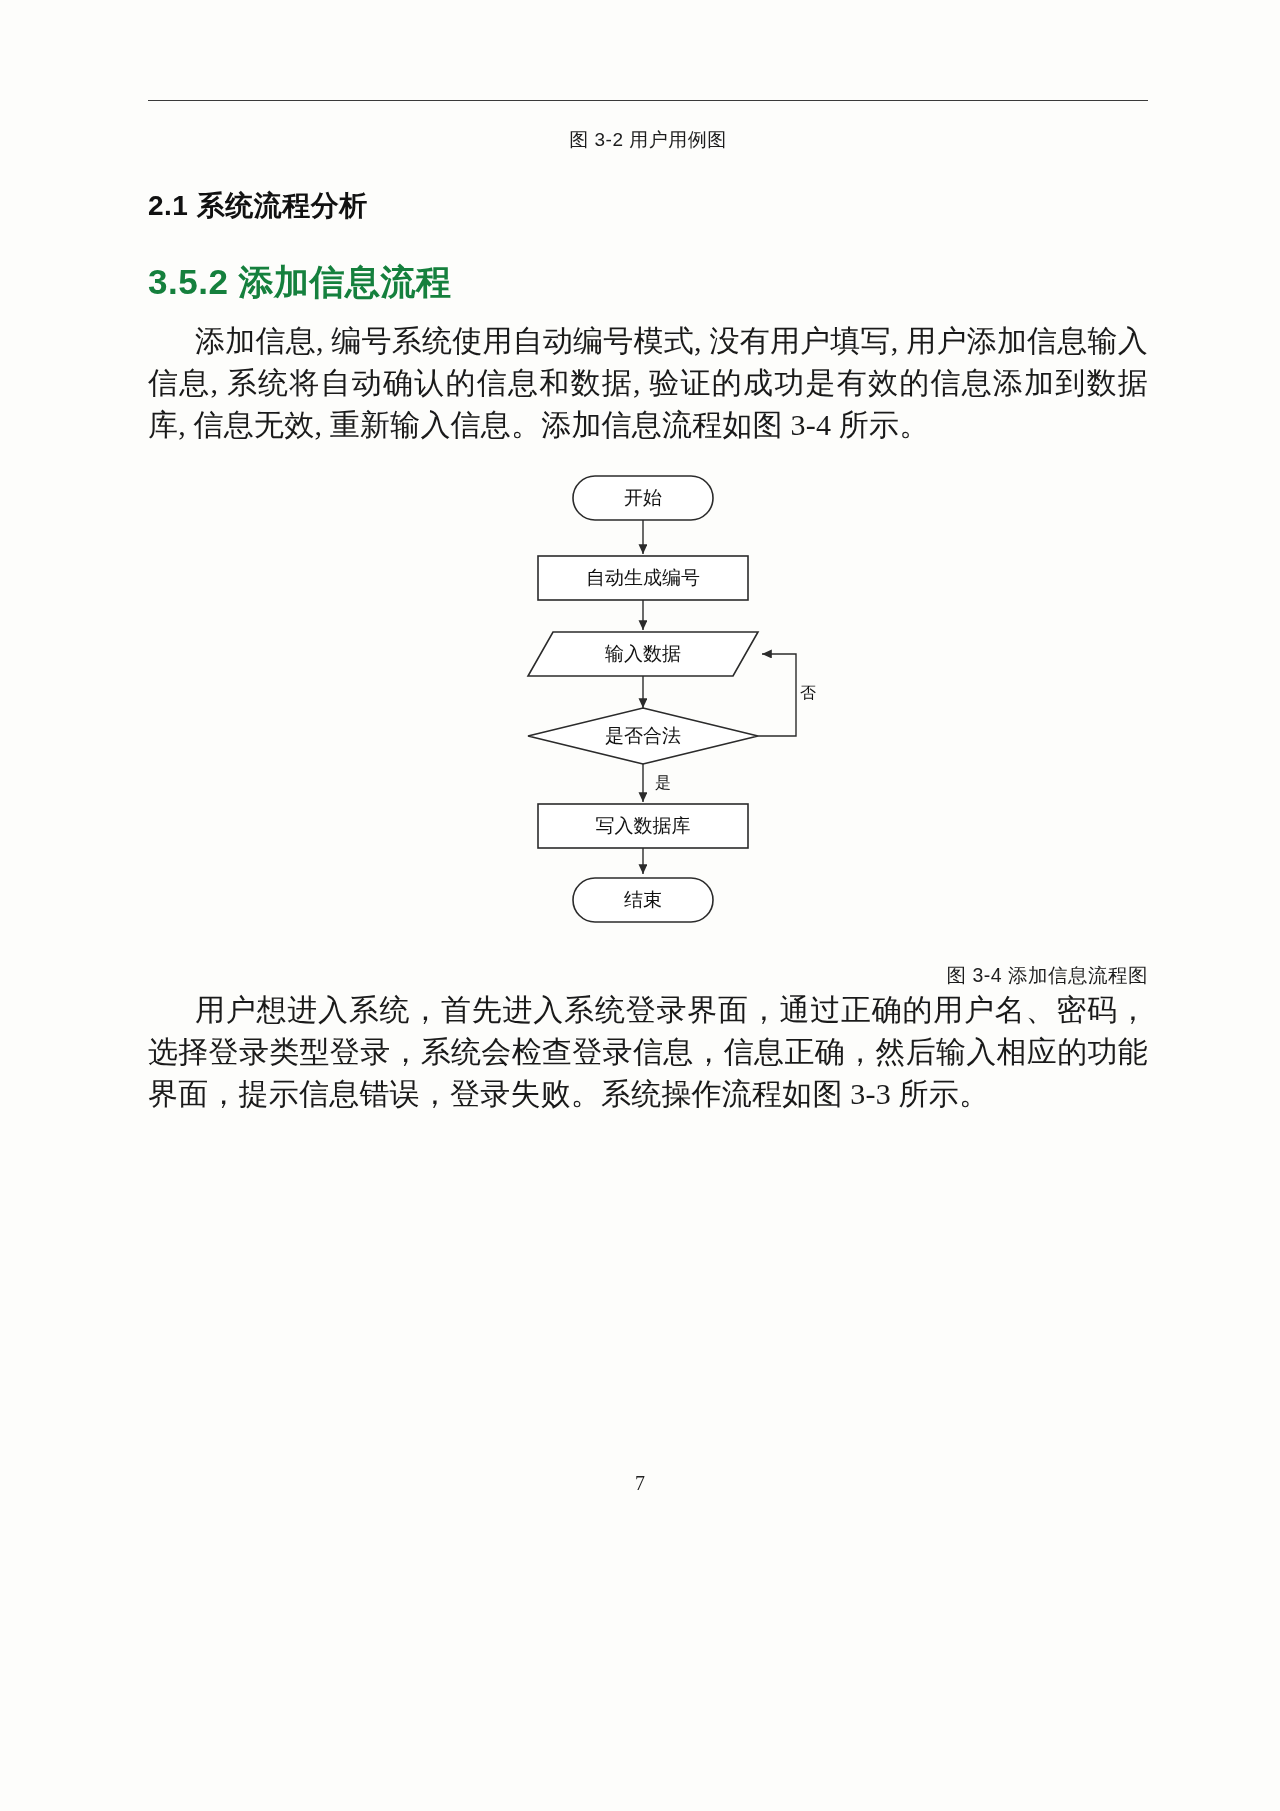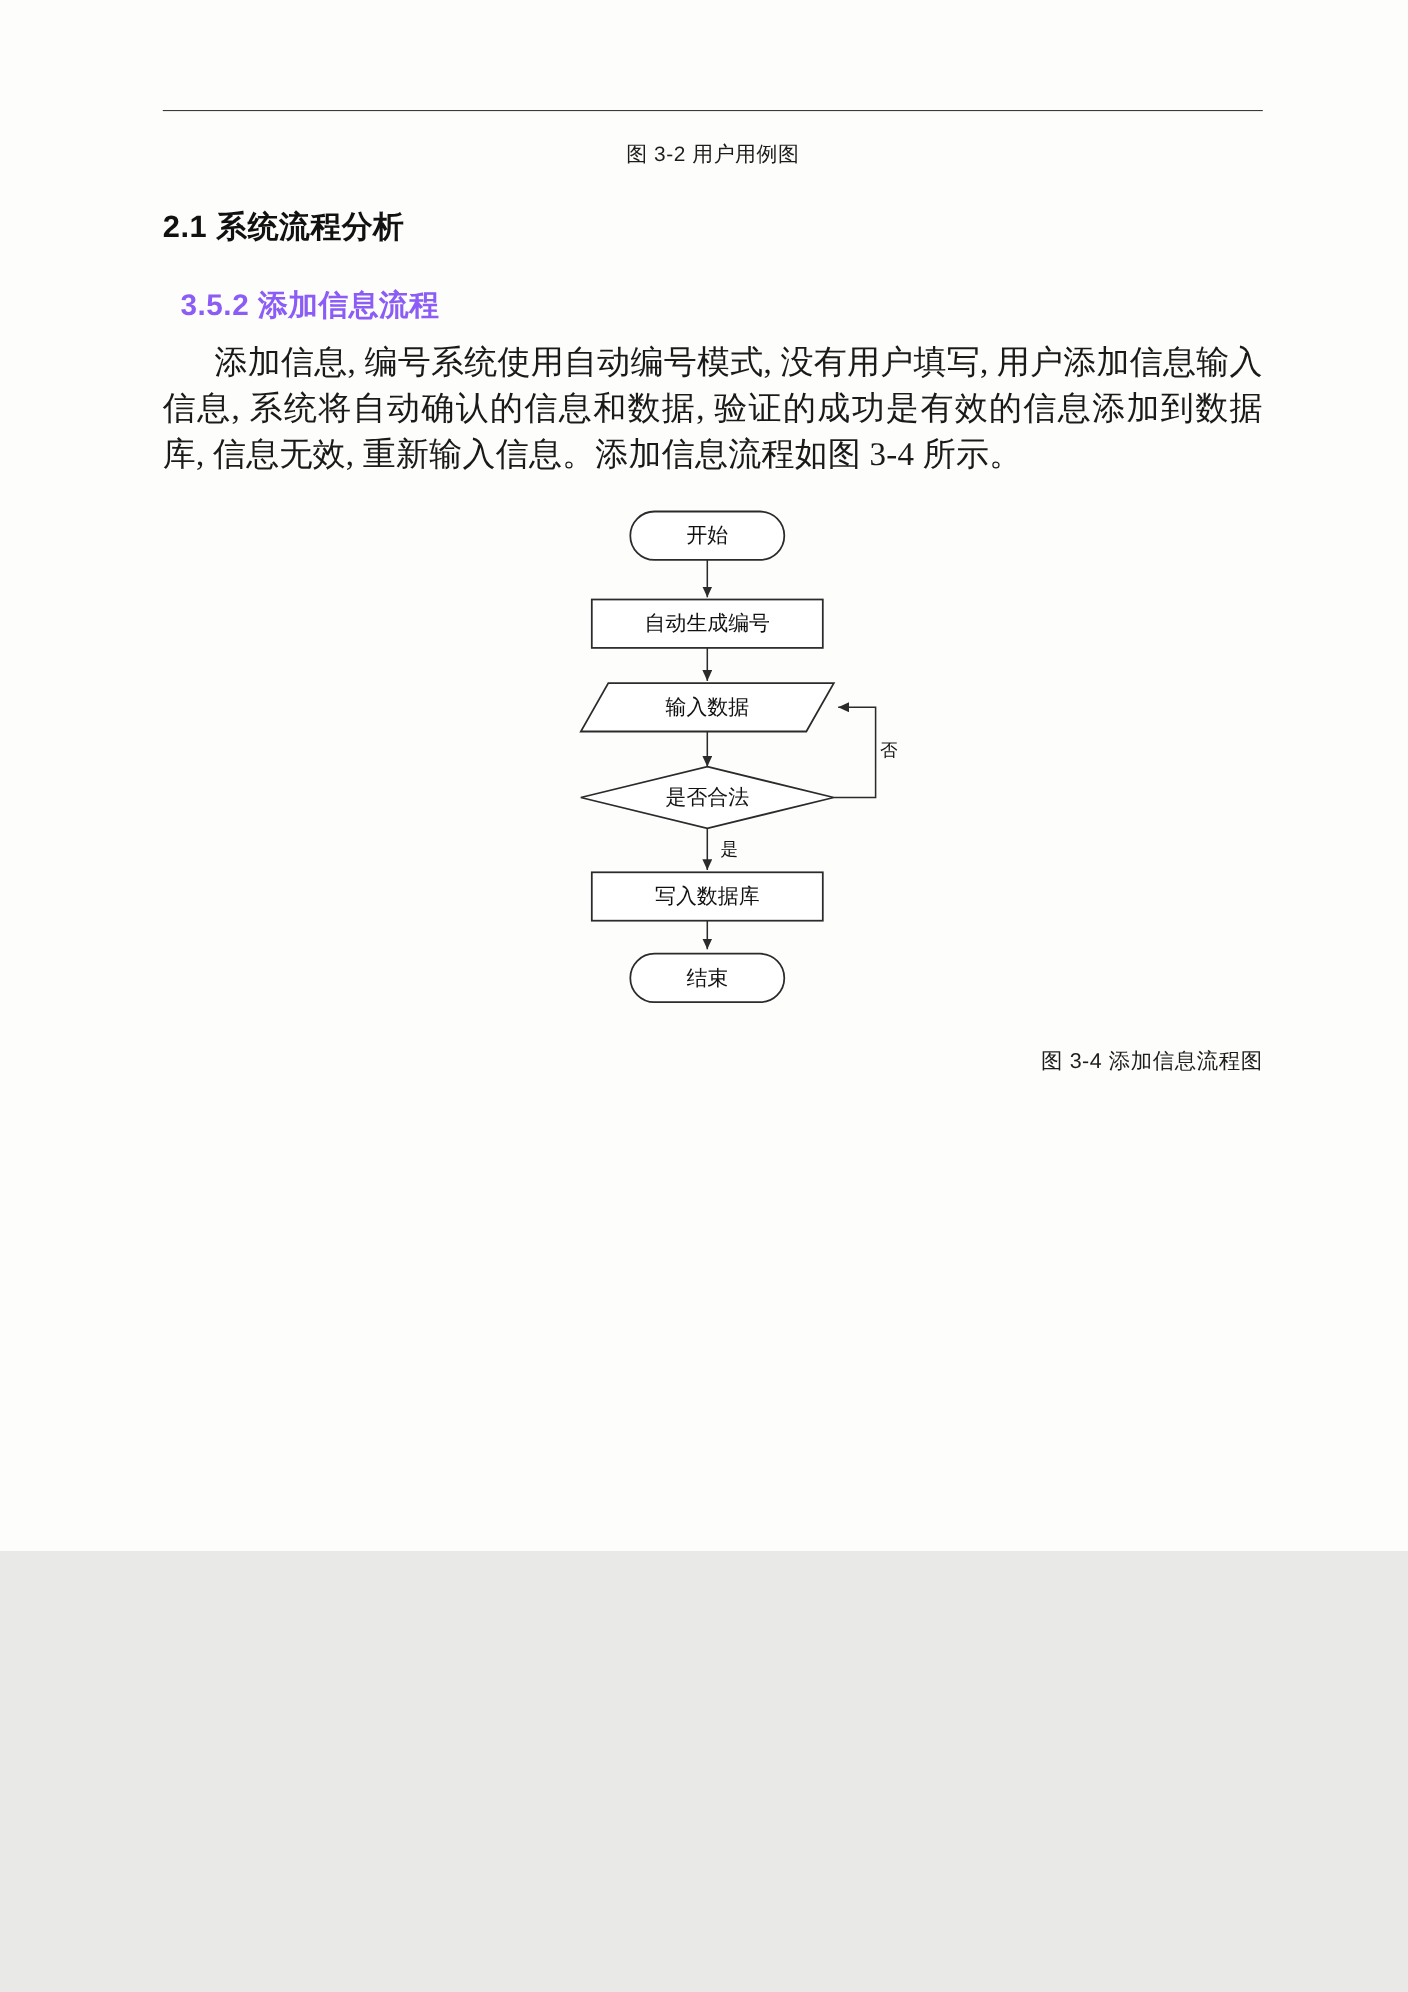--- a/index.html
+++ b/index.html
@@ -6,21 +6,21 @@
     margin: 0;
     padding: 0;
     background: #e9e9e7;
   }
   body {
     font-family: "Liberation Serif", serif;
   }
   .page {
     position: relative;
     width: 1280px;
-    height: 1410px;
+    height: 1811px;
     margin: 0 auto;
     background: #ffffff;
     box-sizing: border-box;
     overflow: hidden;
   }
   .sheet {
     position: absolute;
     left: 0;
     top: 0;
     width: 1280px;
@@ -49,24 +49,24 @@
   h2.heading {
     font-family: "Liberation Sans", sans-serif;
     font-size: 28px;
     font-weight: 600;
     color: #111;
     margin: 0 0 8px 0;
     letter-spacing: 0.5px;
   }
   h3.subheading {
     font-family: "Liberation Sans", sans-serif;
-    font-size: 27px;
+    font-size: 35px;
     font-weight: 600;
-    color: #8b5cf6;
-    margin: 34px 0 14px 16px;
+    color: #15803d;
+    margin: 34px 0 14px 0;
     letter-spacing: 0.5px;
   }
   p.body-text {
     font-family: "Liberation Serif", serif;
     font-size: 30px;
     line-height: 42px;
     color: #1a1a1a;
     margin: 0;
     text-indent: 47px;
     text-align: justify;
@@ -179,18 +179,19 @@
 
         <svg style="position:absolute; left:0; top:406px; width:1000px; height:56px;" viewBox="0 0 1000 56" xmlns="http://www.w3.org/2000/svg">
           <rect class="shape" x="425" y="4" width="140" height="44" rx="22" ry="22"></rect>
           <text x="495" y="32" text-anchor="middle" font-family="Liberation Serif, serif" font-size="19" fill="#111">结束</text>
         </svg>
       </div>
 
       <div class="fig-caption-lower" style="margin-top:74px;">图 3-4  添加信息流程图</div>
 
 
+      <p class="body-text">用户想进入系统，首先进入系统登录界面，通过正确的用户名、密码，选择登录类型登录，系统会检查登录信息，信息正确，然后输入相应的功能界面，提示信息错误，登录失败。系统操作流程如图 3-3 所示。</p>
 
     </div>
 
     <div class="page-number">7</div>
   </div>
 </div>
 
 </body></html>

